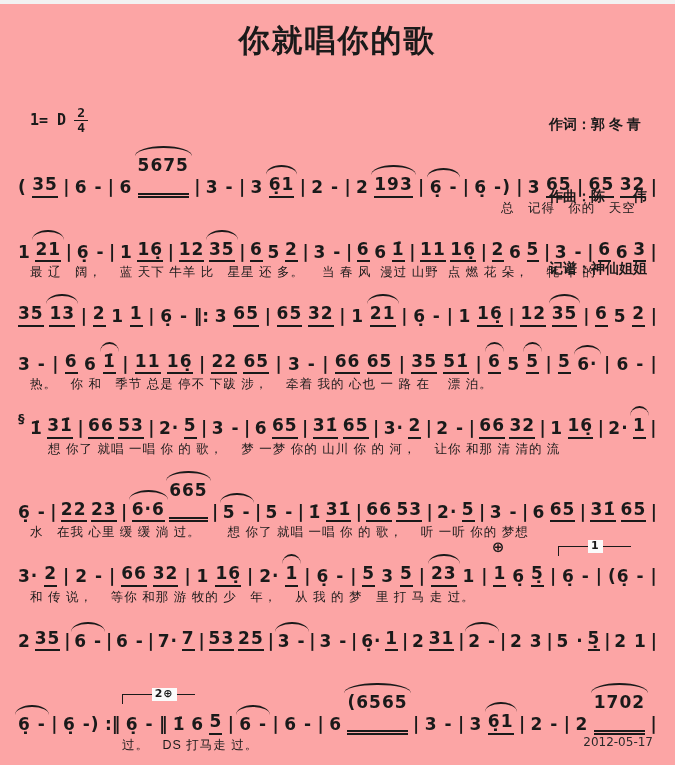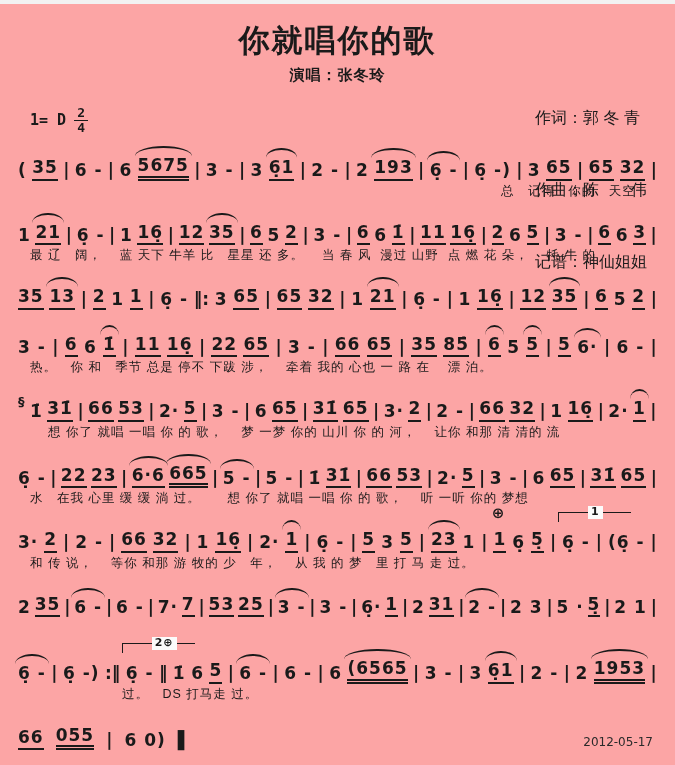--- a/index.html
+++ b/index.html
@@ -2,35 +2,35 @@
 <html><head>
 <meta charset="utf-8">
 <style>
   html,body{margin:0;padding:0;background:#f2f2f2;}
   #sheet{position:relative;width:675px;height:765px;margin:4px auto;background:#fca5a5;
          color:#1a1a1a;font-family:"Liberation Sans","DejaVu Sans",sans-serif;overflow:hidden;}
   .title{position:absolute;top:16px;left:0;width:100%;text-align:center;
          font-size:31px;font-weight:bold;letter-spacing:2px;}
   .singer{position:absolute;top:62px;left:0;width:100%;text-align:center;
           font-size:15px;font-weight:bold;letter-spacing:1px;}
-  .credits{position:absolute;top:54px;right:28px;font-size:16px;font-weight:normal;
+  .credits{position:absolute;top:60px;right:28px;font-size:14px;font-weight:bold;
            line-height:24px;white-space:pre;text-align:left;}
   .keysig{position:absolute;top:102px;left:30px;font-size:15px;font-weight:bold;
           font-family:"DejaVu Sans Mono",monospace;}
   .frac{display:inline-block;vertical-align:middle;text-align:center;margin-left:8px;}
   .frac .num{display:block;font-size:13px;line-height:14px;border-bottom:1.6px solid #1a1a1a;padding:0 3px;}
   .frac .den{display:block;font-size:13px;line-height:14px;}
   .score{position:absolute;top:138px;left:16px;right:16px;}
   .mline{margin-bottom:9px;}
   .notes{display:flex;justify-content:space-between;align-items:flex-end;
          padding:14px 2px 2px;font-family:"DejaVu Sans",sans-serif;
          font-weight:bold;font-size:17px;}
   .tok{position:relative;line-height:1.15;white-space:pre;letter-spacing:1px;}
   .u1{border-bottom:2px solid #1a1a1a;padding-bottom:1px;}
-  .u2{border-bottom:5px double #1a1a1a;padding-bottom:0;}
+  .u2{border-bottom:5px double #1a1a1a;padding-bottom:17px;}
   .arc::before{content:"";position:absolute;left:-3px;right:-3px;top:-10px;height:8px;
          border-top:2px solid #1a1a1a;border-radius:50% 50% 0 0/100% 100% 0 0;}
   .volta::before{content:"";position:absolute;top:-21px;left:-4px;width:72px;height:9px;
          border-top:1.6px solid #1a1a1a;border-left:1.6px solid #1a1a1a;}
   .volta::after{content:attr(data-v);position:absolute;top:-27px;left:26px;
          font-size:11px;background:#fbfbfb;padding:0 3px;}
   .coda::after{content:"⊕";position:absolute;top:-25px;left:40%;transform:translateX(-50%);
          font-size:15px;}
   .sym{font-size:13px;transform:translateY(-12px);}
   .bar{letter-spacing:0;}
@@ -42,21 +42,20 @@
   .m8 .lyrics{padding-left:106px;}
   .m9 .notes{justify-content:flex-start;gap:12px;}
   .date{position:absolute;right:22px;bottom:20px;font-size:12px;color:#2a2a2a;
         font-family:"DejaVu Sans",sans-serif;text-align:right;}
 </style>
 </head>
 <body>
 
 <div id="sheet">
   <div class="title">你就唱你的歌</div>
-  <div class="singer">演唱：张冬玲</div>
   <div class="credits">
     <div>作词：郭 冬 青</div>
     <div>作曲：陈　　伟</div>
     <div>记谱：神仙姐姐</div>
   </div>
   <div class="keysig">
     <span>1= D</span><span class="frac"><span class="num">2</span><span class="den">4</span></span>
   </div>
 
   <div class="score">
@@ -179,21 +178,21 @@
           <span class="tok bar">|</span>
           <span class="tok u1">22</span>
           <span class="tok u1">65</span>
           <span class="tok bar">|</span>
           <span class="tok">3 -</span>
           <span class="tok bar">|</span>
           <span class="tok u1">66</span>
           <span class="tok u1">65</span>
           <span class="tok bar">|</span>
           <span class="tok u1">35</span>
-          <span class="tok u1">85̇</span>
+          <span class="tok u1">51̇</span>
           <span class="tok bar">|</span>
           <span class="tok u1 arc">6</span>
           <span class="tok">5</span>
           <span class="tok u1 arc">5</span>
           <span class="tok bar">|</span>
           <span class="tok u1">5</span>
           <span class="tok arc">6·</span>
           <span class="tok bar">|</span>
           <span class="tok">6 -</span>
           <span class="tok bar">|</span>
@@ -364,21 +363,21 @@
           <span class="tok u2 arc">(6565</span>
           <span class="tok bar">|</span>
           <span class="tok">3 -</span>
           <span class="tok bar">|</span>
           <span class="tok">3</span>
           <span class="tok u1 arc">6̣1</span>
           <span class="tok bar">|</span>
           <span class="tok">2 -</span>
           <span class="tok bar">|</span>
           <span class="tok">2</span>
-          <span class="tok u2 arc">1953</span>
+          <span class="tok u2 arc">1702</span>
           <span class="tok bar">|</span>
         </div>
       <div class="lyrics">过。   DS 打马走 过。</div>
     </div>
     <div class="mline m9">
       <div class="notes">
           <span class="tok u1">66</span>
           <span class="tok u2">055</span>
           <span class="tok bar">|</span>
           <span class="tok">6 0)</span>

